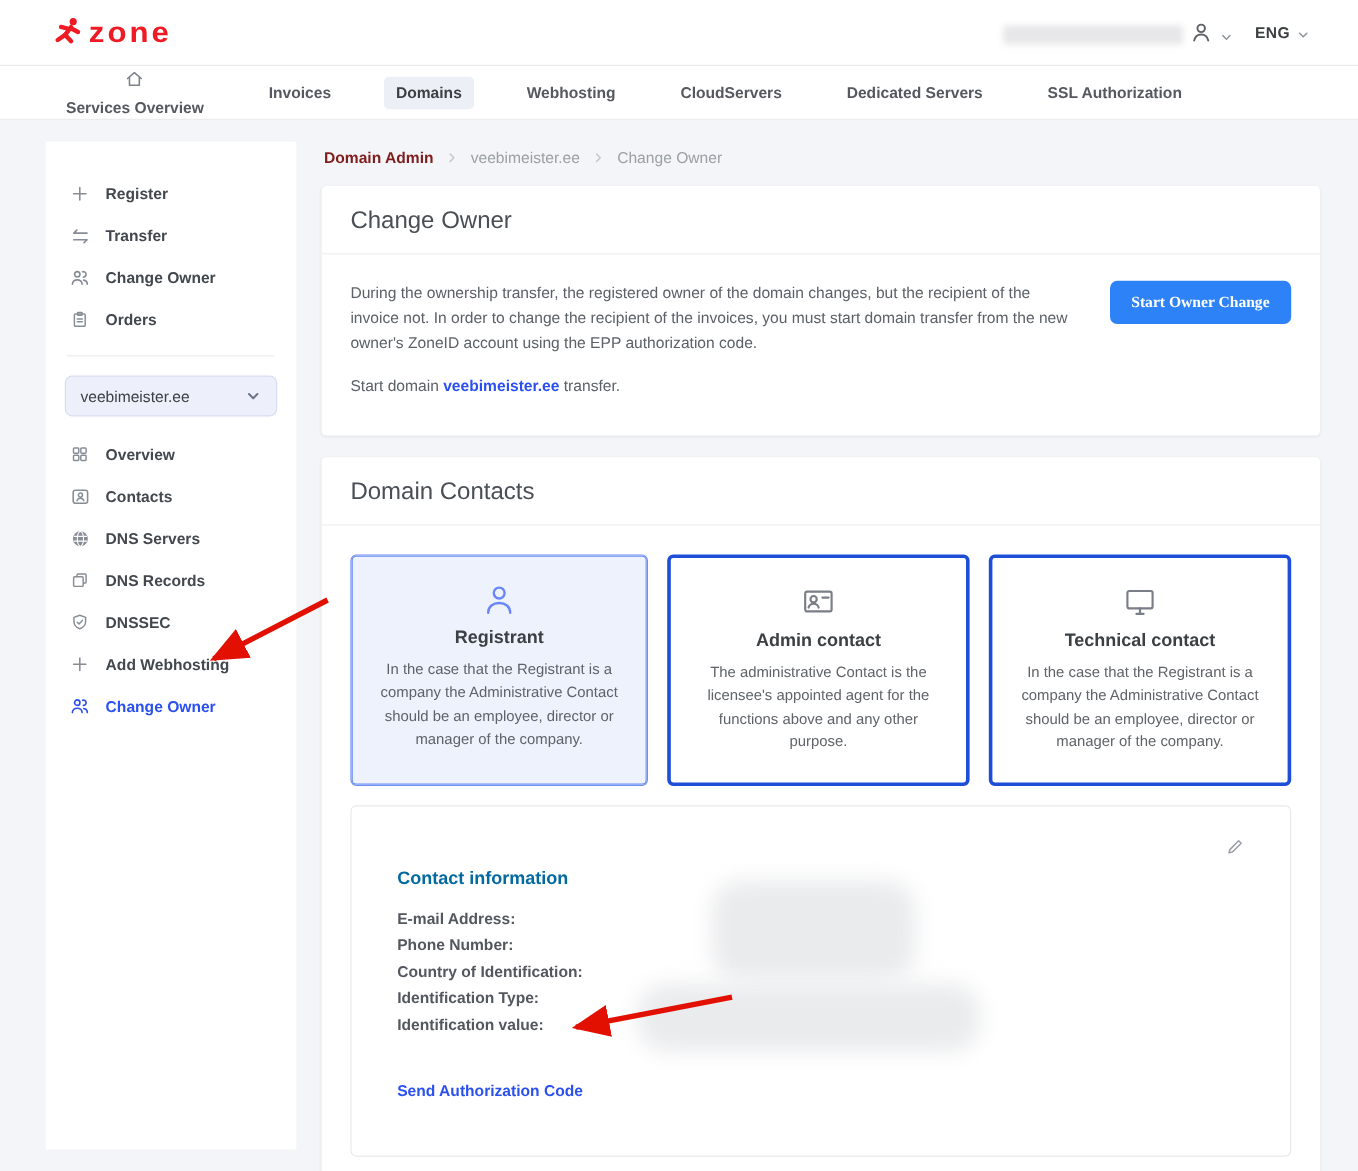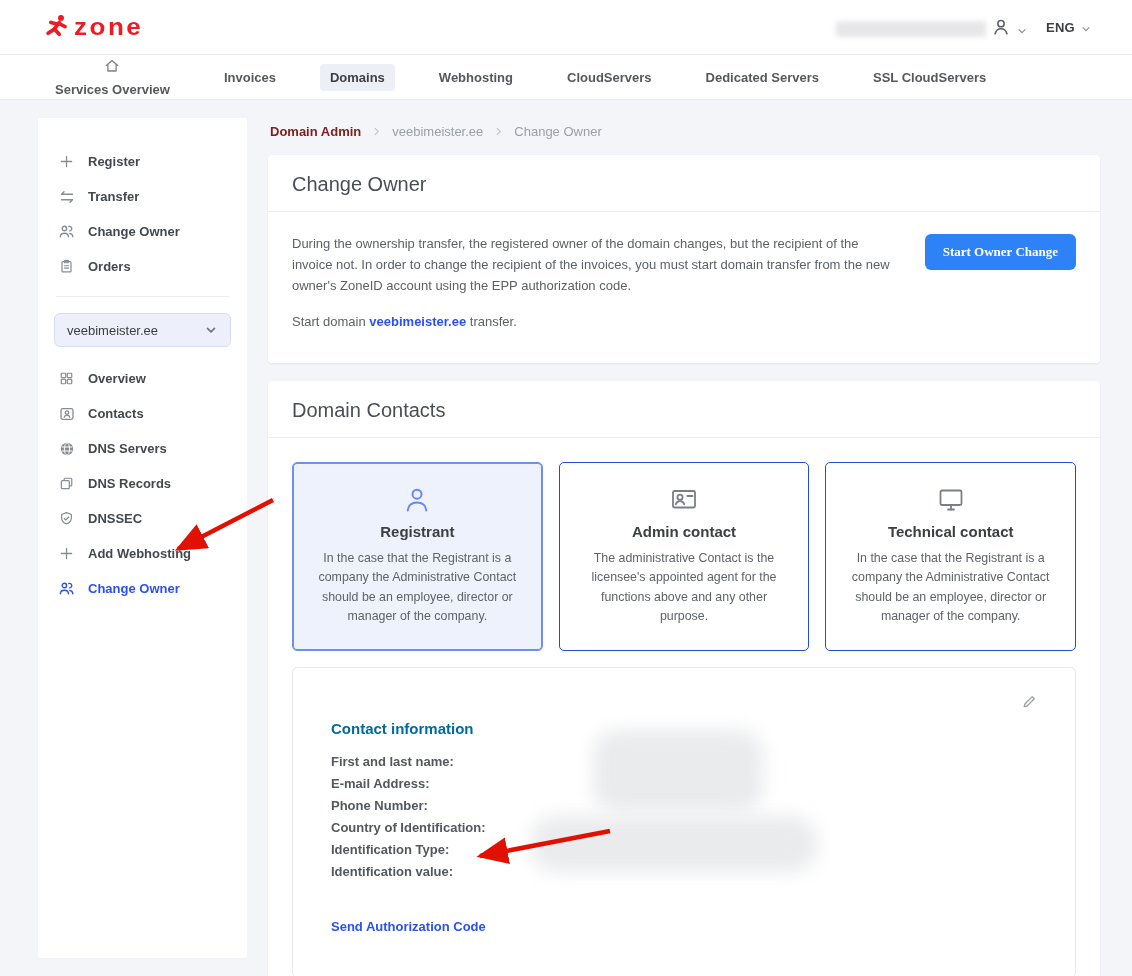--- a/index.html
+++ b/index.html
@@ -49,21 +49,21 @@
   .card-title { font-size:20px; font-weight:400; color:#4a4e55; }
 
   .co-body { display:flex; align-items:flex-start; padding:22px 24px 30px; }
   .co-text { max-width:600px; font-size:13px; line-height:1.6; color:#5c6167; }
   .co-text p.desc { margin-bottom:16px; }
   .inline-link { color:#2b50f0; font-weight:700; cursor:pointer; }
   .btn-primary { margin-left:auto; flex:none; background:#2e82f7; color:#fff; border:none; border-radius:6px; font-size:13px; font-weight:700; padding:10px 18px; cursor:pointer; font-family:Liberation Serif, serif; }
 
   .dc-card { margin-top:18px; padding-bottom:40px; }
   .types-row { display:flex; gap:16px; padding:24px 24px 0; }
-  .type-card { flex:1; border:1px solid #1d4ed8; border-radius:5px; background:#fff; text-align:center; padding:22px 16px 24px; cursor:pointer; }
+  .type-card { flex:1; border:3px solid #1d4ed8; border-radius:5px; background:#fff; text-align:center; padding:22px 16px 24px; cursor:pointer; }
   .type-card.selected { border:1px solid #6d8ff2; background:#eef2fd; box-shadow:0 0 0 1px #6d8ff2 inset; }
   .type-icon { display:flex; justify-content:center; color:#7a7f87; margin-bottom:10px; }
   .type-card.selected .type-icon { color:#6b86f8; }
   .type-name { font-size:15px; font-weight:700; color:#3c4043; margin-bottom:9px; }
   .type-desc { font-size:12.4px; line-height:1.55; color:#5f6368; max-width:230px; margin:0 auto; }
 
   .info-box { position:relative; margin:16px 24px 0; border:1px solid #e7e9ec; border-radius:5px; min-height:293px; padding:52px 40px 42px 38px; }
   .edit-icon { position:absolute; top:26px; right:38px; color:#9a9fa8; cursor:pointer; display:inline-flex; }
   .info-title { font-size:15px; font-weight:700; color:#0369a1; margin-bottom:14px; }
   .info-label { font-size:13px; font-weight:700; color:#53575e; line-height:22px; }
@@ -142,21 +142,21 @@
     <div class="nav-item">
         <span>Webhosting</span>
       </div>
     <div class="nav-item">
         <span>CloudServers</span>
       </div>
     <div class="nav-item">
         <span>Dedicated Servers</span>
       </div>
     <div class="nav-item">
-        <span>SSL CloudServers</span>
+        <span>SSL Authorization</span>
       </div>
   </div>
 
   <div class="layout">
 
     <div class="sidebar">
       <div class="side-item">
         <span class="icon">
           <svg width="15" height="15" viewBox="0 0 16 16" fill="none" stroke="currentColor" stroke-width="1.4" stroke-linecap="round">
               <path d="M8 2.5v11M2.5 8h11"></path>
@@ -347,21 +347,20 @@
           </div>
         </div>
 
         <div class="info-box">
           <span class="edit-icon">
             <svg width="16" height="16" viewBox="0 0 16 16" fill="none" stroke="currentColor" stroke-width="1.3" stroke-linecap="round" stroke-linejoin="round">
                 <path d="M11.2 2.6l2.1 2.1L6 12l-2.8.7L3.9 10l7.3-7.4z"></path>
               </svg>
           </span>
           <div class="info-title">Contact information</div>
-          <div class="info-label">First and last name:</div>
           <div class="info-label">E-mail Address:</div>
           <div class="info-label">Phone Number:</div>
           <div class="info-label">Country of Identification:</div>
           <div class="info-label">Identification Type:</div>
           <div class="info-label">Identification value:</div>
 
           <span class="blur-blob blob1"></span>
           <span class="blur-blob blob2"></span>
 
           <span class="auth-link">Send Authorization Code</span>

